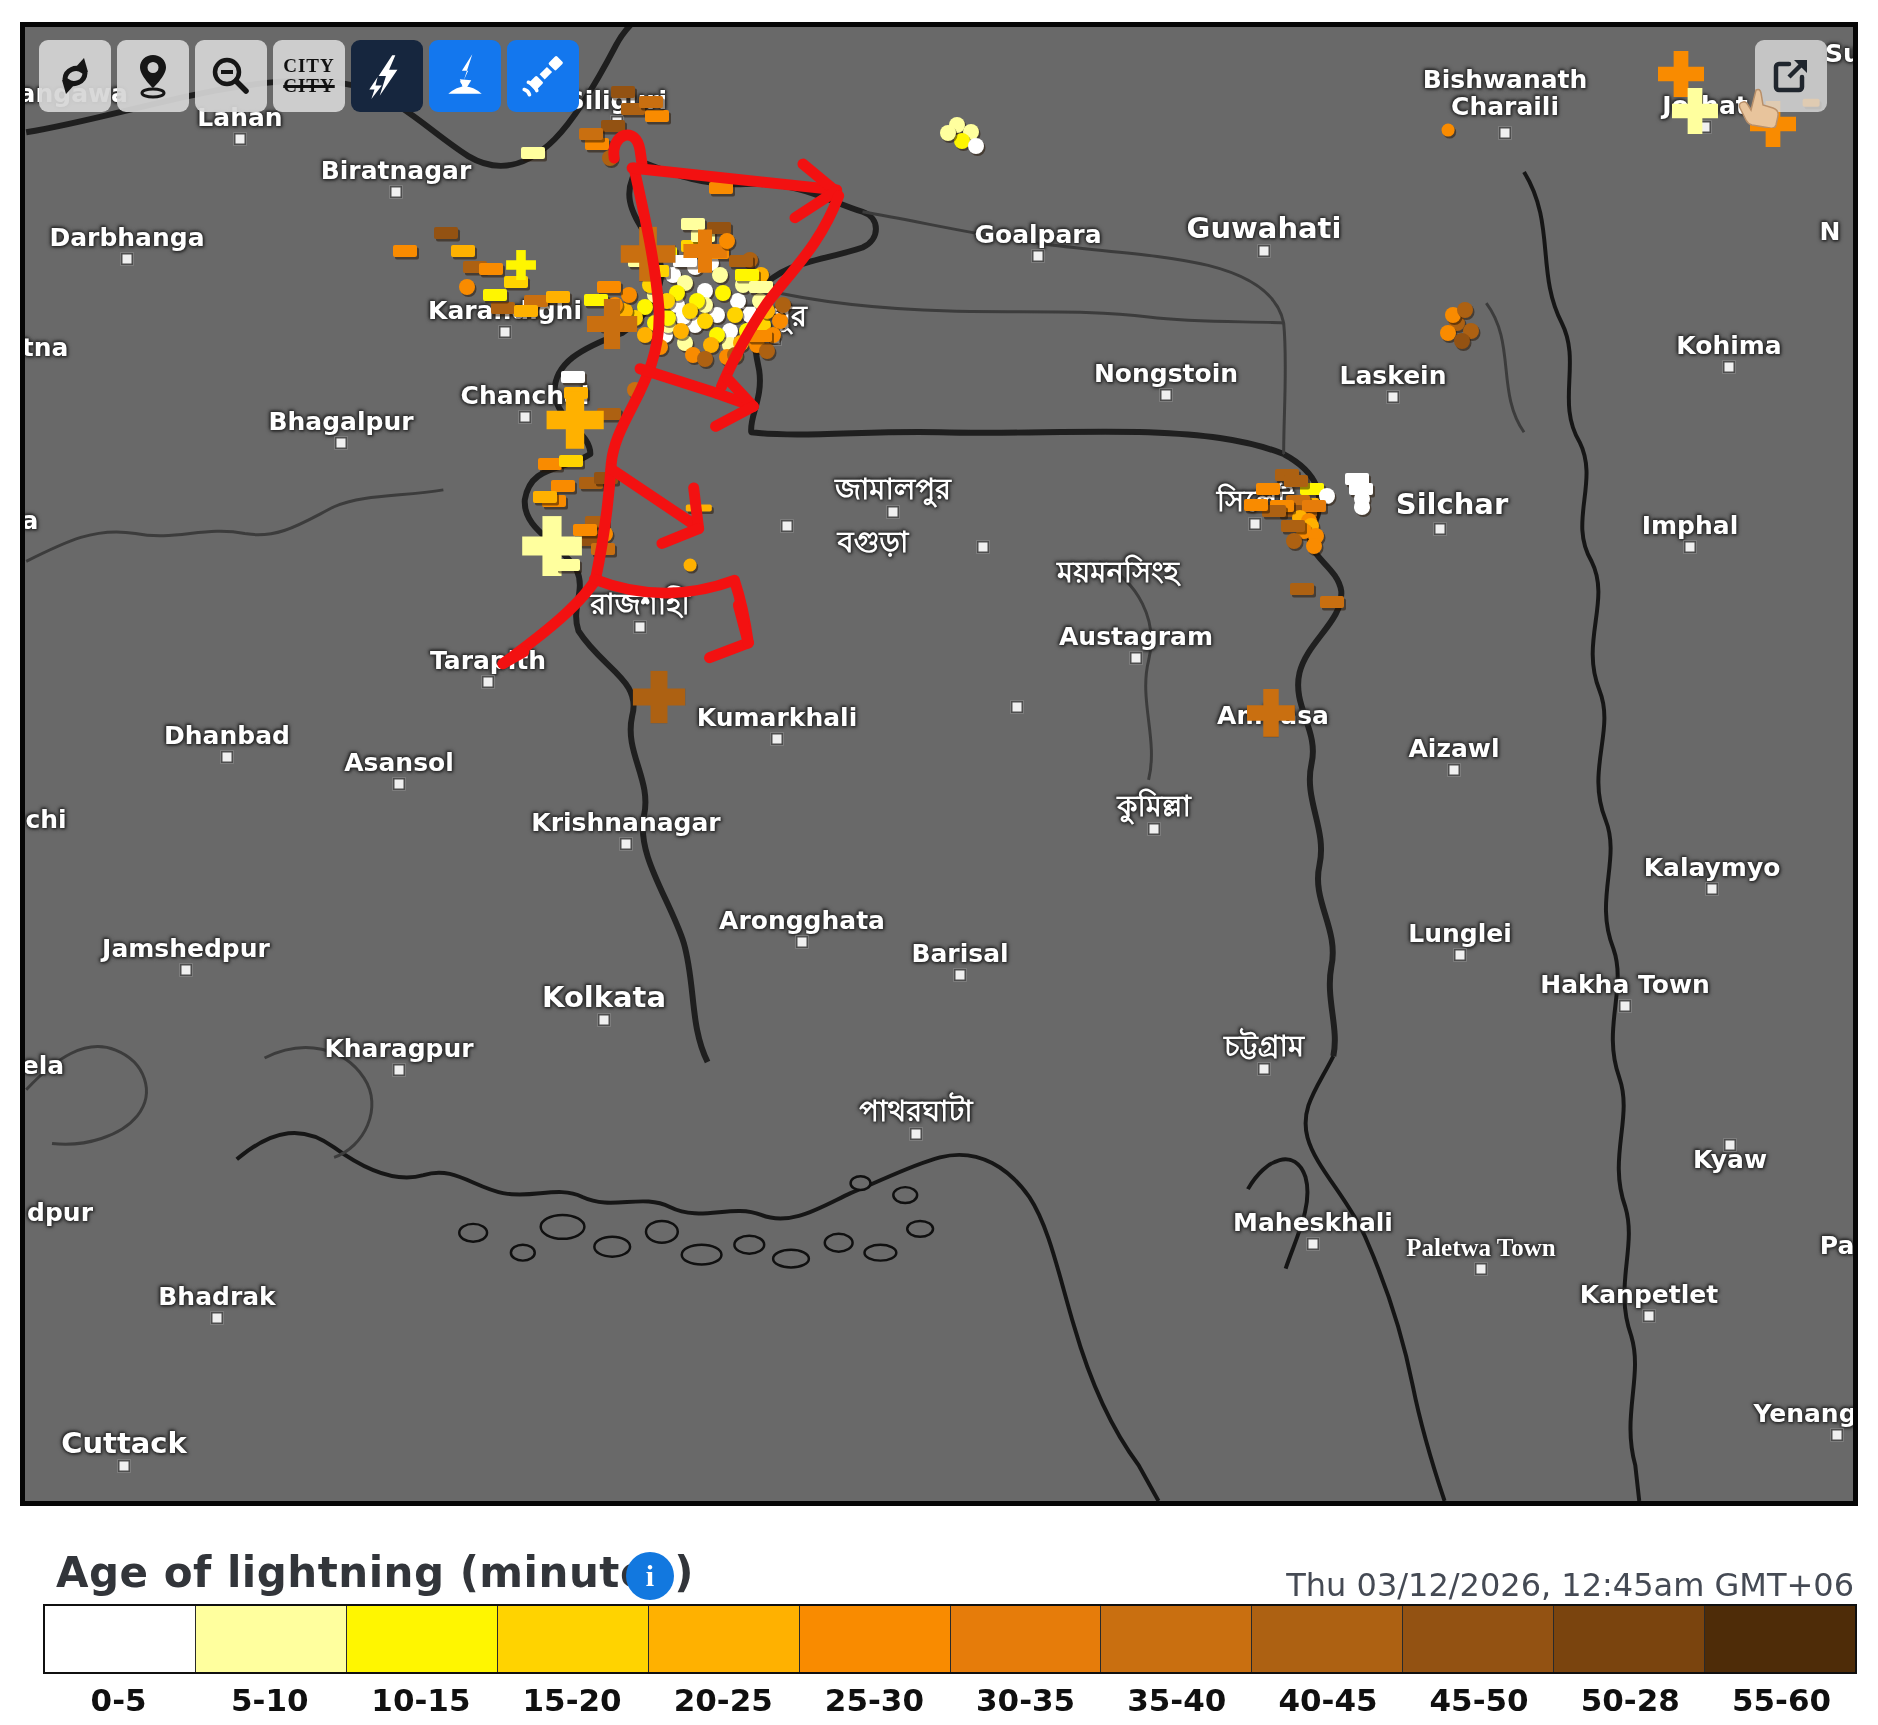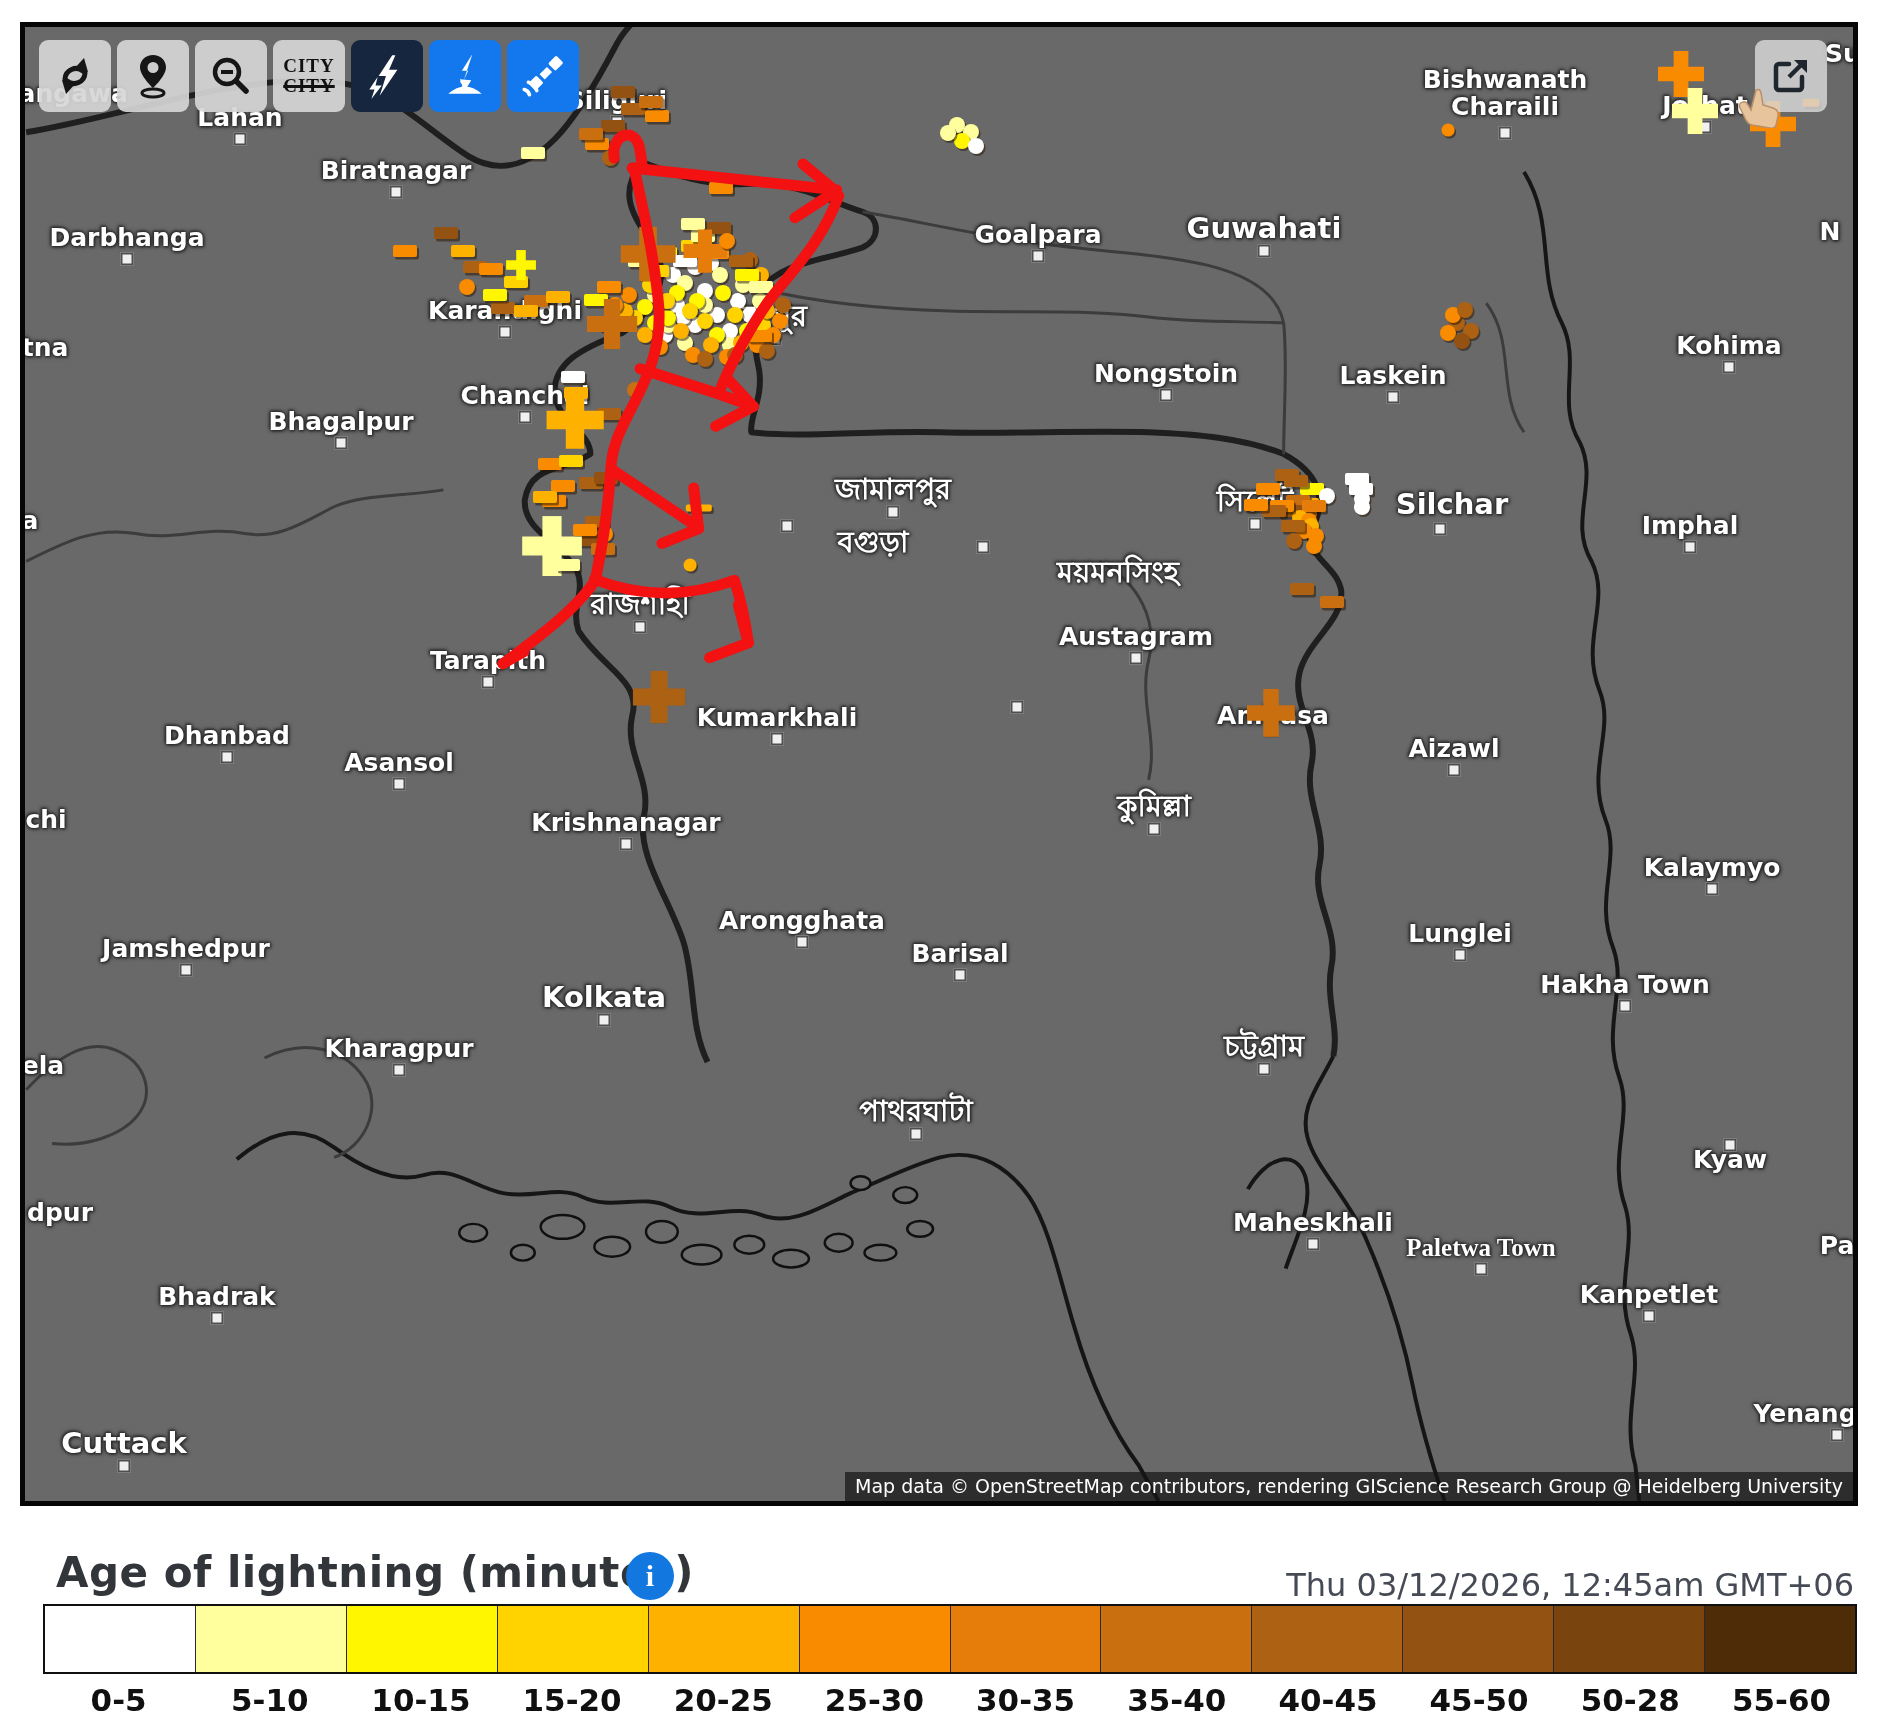--- a/index.html
+++ b/index.html
@@ -378,21 +378,20 @@
       <path d="M752,404 L726,376"></path>
       <path d="M752,404 L714,424"></path>
       <path d="M609,467 L694,524"></path>
       <path d="M697,527 L692,486"></path>
       <path d="M697,527 L660,542"></path>
       <path d="M592,578 C648,600 698,592 733,579 C740,600 744,620 747,642"></path>
       <path d="M747,642 L708,657"></path>
       <path d="M747,642 L737,604"></path>
     </svg>
 
-  <div id="attribution">Map data © OpenStreetMap contributors, rendering GIScience Research Group @ Heidelberg University</div>
 </div>
 
 <div>
   <div class="tbtn light" style="left:39px;top:40px;">
     <svg width="48" height="48" viewBox="0 0 48 48">
       <g stroke="#161616" stroke-width="5" fill="none" stroke-linecap="round">
         <path d="M14 27 a11 11 0 0 1 18 -8"></path>
         <path d="M34 21 a11 11 0 0 1 -18 8"></path>
       </g>
       <polygon points="33,6 37,20 23,17" fill="#161616"></polygon>

